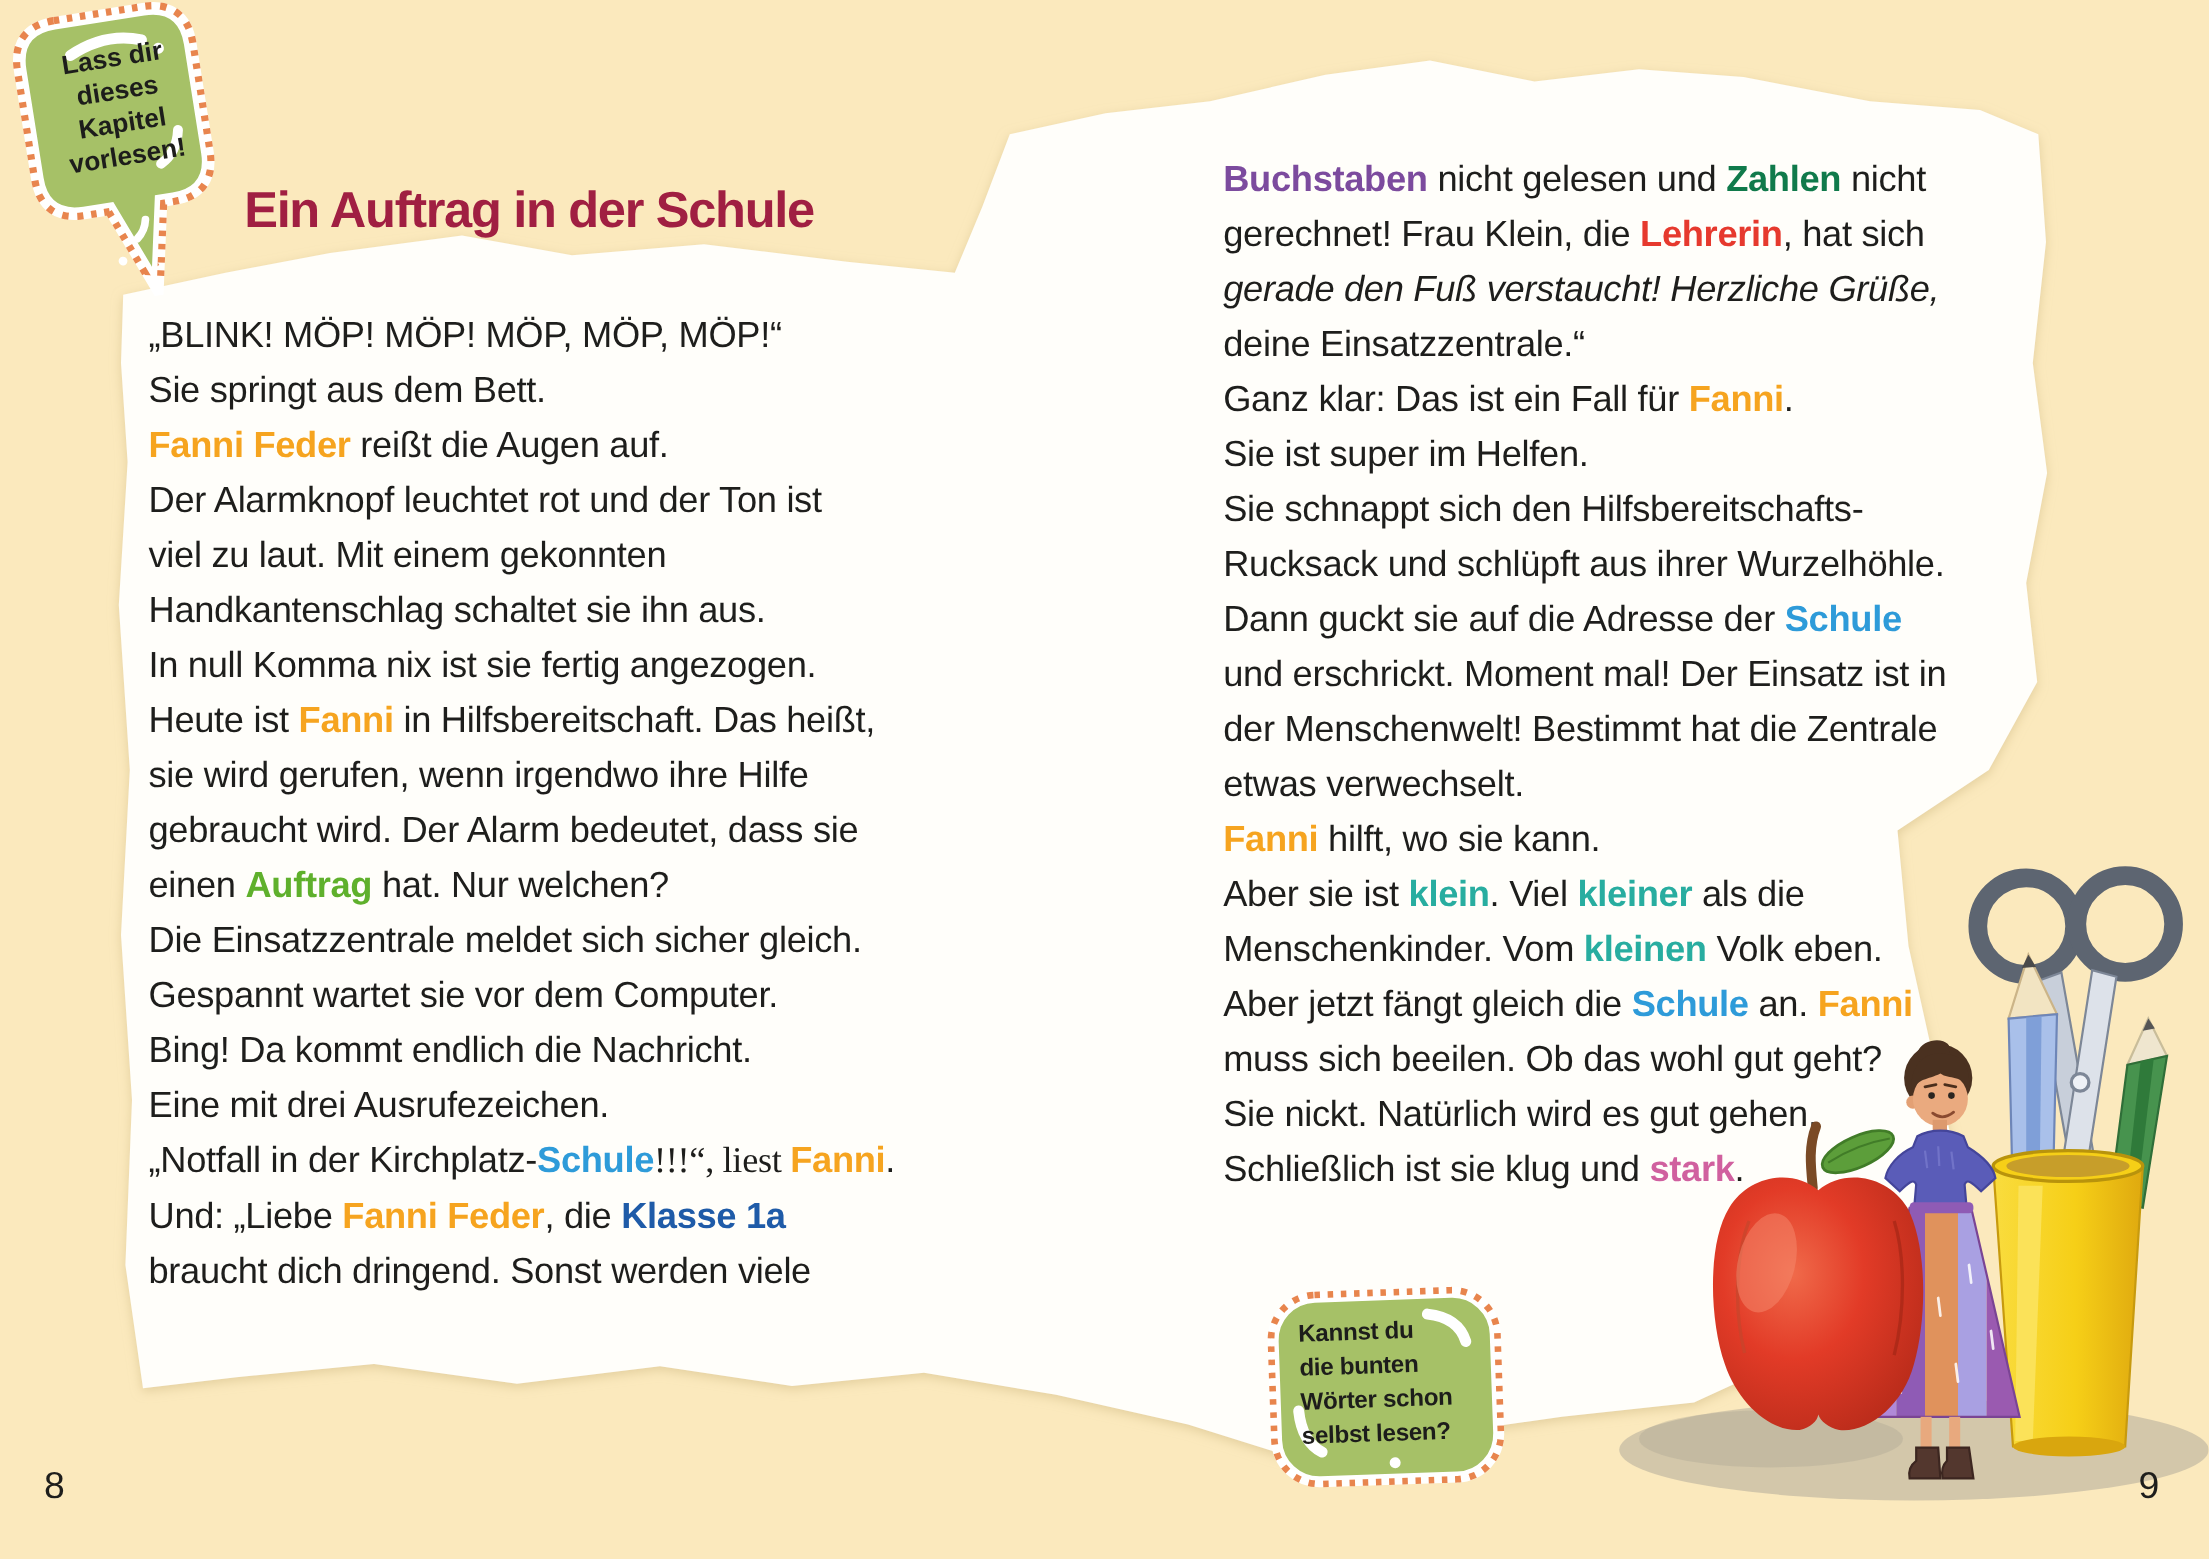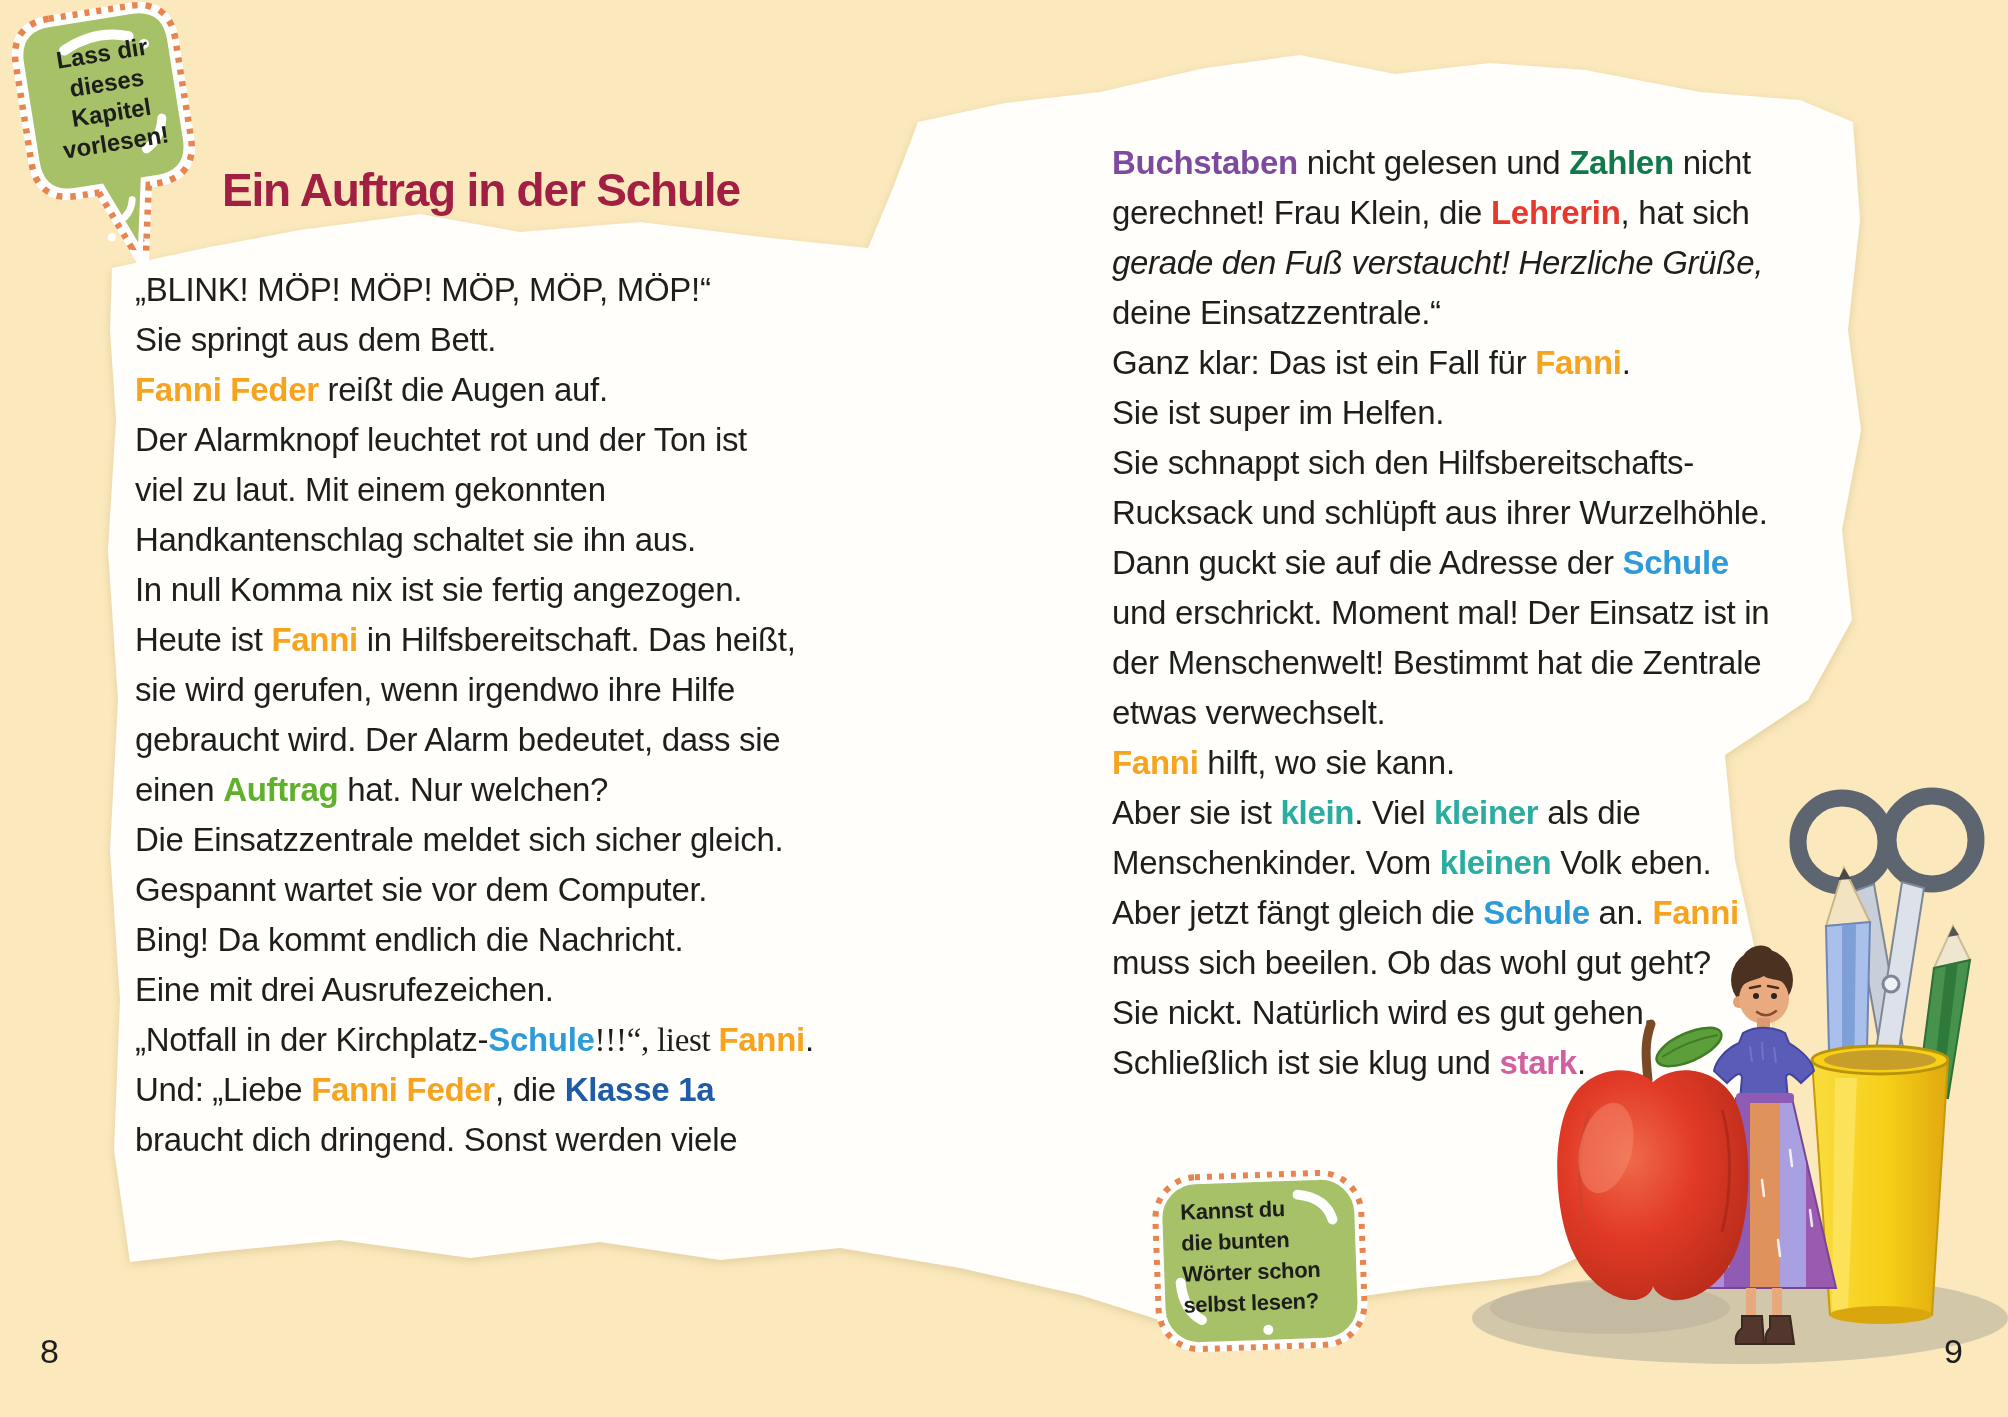--- a/index.html
+++ b/index.html
@@ -5,21 +5,21 @@
   html,body{margin:0;padding:0;background:#fbe9bd;}
   .canvas{position:relative;width:2008px;height:1417px;background:#fbe9bd;
           font-family:"Liberation Sans",sans-serif;overflow:hidden;}
   .layer{position:absolute;left:0;top:0;}
   
   .title{position:absolute;left:222px;top:132px;font-size:46px;font-weight:bold;
          letter-spacing:-1.2px;color:#a01f42;white-space:nowrap;z-index:4;}
   
   .col{position:absolute;font-size:33px;letter-spacing:-0.3px;color:#1e1e1c;z-index:4;}
   .col p{margin:0;line-height:50px;white-space:nowrap;}
-  .left-col{left:135px;top:265px;}
+  .left-col{left:135px;top:279px;}
   .right-col{left:1112px;top:138px;}
   
   .badge-top{position:absolute;left:20px;top:0px;width:210px;height:270px;
              transform:rotate(-9deg);transform-origin:50% 50%;z-index:6;}
   .badge-top .badge-text{position:absolute;left:22px;top:36px;width:146px;text-align:center;
              font-weight:bold;font-size:24px;line-height:30px;color:#1d1d1b;}
   .badge-bottom{position:absolute;left:1148px;top:1168px;width:224px;height:190px;
              transform:rotate(-2deg);z-index:6;}
   .badge-bottom .badge-text{position:absolute;left:34px;top:26px;width:170px;text-align:left;
              font-weight:bold;font-size:22px;letter-spacing:-0.3px;line-height:31px;color:#1d1d1b;}

